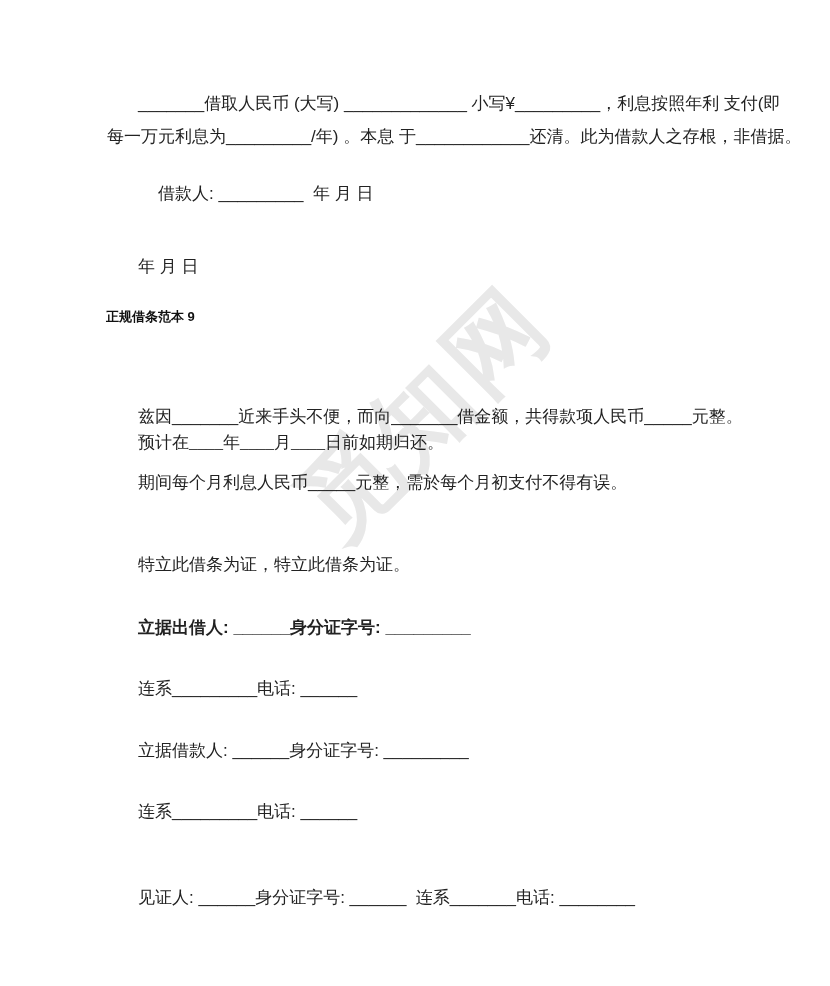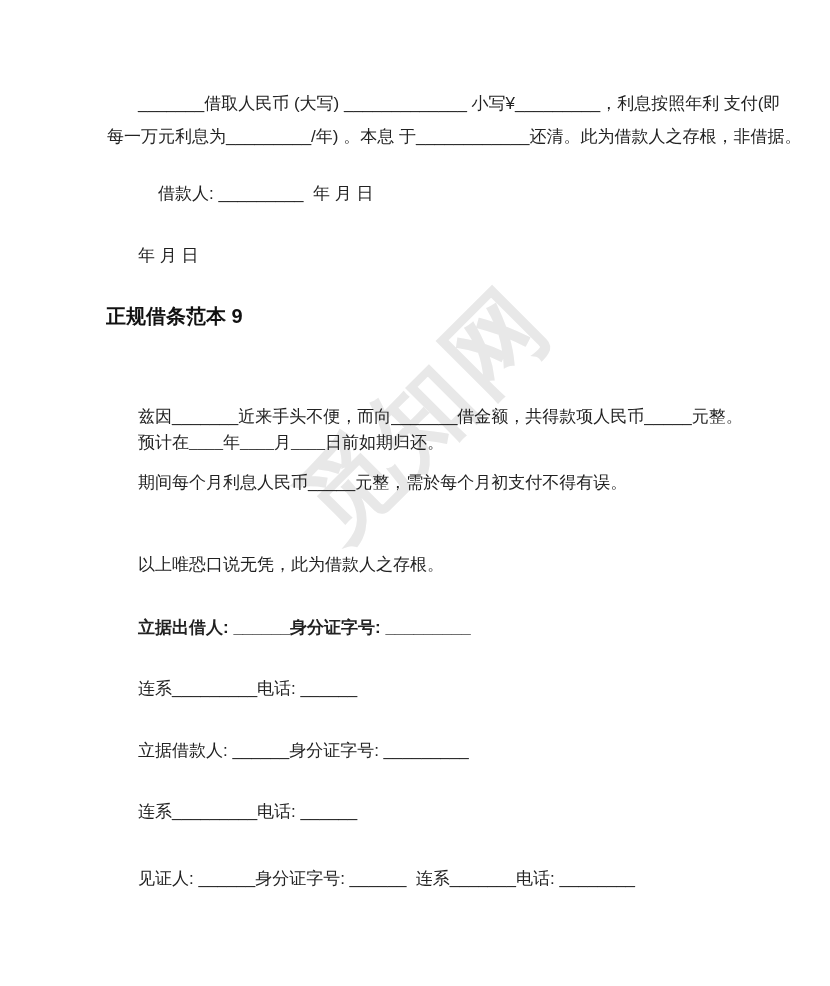--- a/index.html
+++ b/index.html
@@ -26,38 +26,38 @@
   .doc-line {
     position: absolute;
     font-size: 17px;
     line-height: 21px;
     color: #222222;
     white-space: pre;
     z-index: 1;
   }
   .doc-line.heading {
     font-weight: 700;
-    font-size: 20px;
+    font-size: 13px;
     color: #111111;
   }
 </style>
 </head>
 <body>
 
 <div class="page">
   <div class="watermark" style="left: 426px; top: 414px; font-size: 96px; letter-spacing: 6px; color: rgb(232, 232, 232); transform: translate(-50%, -50%) rotate(-45deg);">觅知网</div>
   <div id="doc-lines">
       <div class="doc-line" style="left: 138px; top: 93px;">_______借取人民币 (大写) _____________ 小写¥_________，利息按照年利 支付(即</div>
       <div class="doc-line" style="left: 107px; top: 126px;">每一万元利息为_________/年) 。本息 于____________还清。此为借款人之存根，非借据。</div>
       <div class="doc-line" style="left: 138px; top: 183px; margin-left: 20px;">借款人: _________  年 月 日</div>
-      <div class="doc-line" style="left: 138px; top: 245px;">年 月 日</div>
+      <div class="doc-line" style="left: 138px; top: 256px;">年 月 日</div>
       <div class="doc-line heading" style="left: 106px; top: 306px;">正规借条范本 9</div>
       <div class="doc-line" style="left: 138px; top: 370px; margin-top: 36px;">兹因_______近来手头不便，而向_______借金额，共得款项人民币_____元整。</div>
       <div class="doc-line" style="left: 138px; top: 432px; font-family: Liberation Serif, serif;">预计在____年____月____日前如期归还。</div>
       <div class="doc-line" style="left: 138px; top: 472px;">期间每个月利息人民币_____元整，需於每个月初支付不得有误。</div>
-      <div class="doc-line" style="left: 138px; top: 554px;">以上唯恐口说无凭，此为借款人之存根。</div>
+      <div class="doc-line" style="left: 138px; top: 554px;">特立此借条为证，特立此借条为证。</div>
       <div class="doc-line" style="left: 138px; top: 617px; font-weight: bold;">立据出借人: ______身分证字号: _________</div>
       <div class="doc-line" style="left: 138px; top: 678px;">连系_________电话: ______</div>
       <div class="doc-line" style="left: 138px; top: 740px;">立据借款人: ______身分证字号: _________</div>
       <div class="doc-line" style="left: 138px; top: 801px;">连系_________电话: ______</div>
-      <div class="doc-line" style="left: 138px; top: 868px;">见证人: ______身分证字号: ______  连系_______电话: ________</div>
+      <div class="doc-line" style="left: 138px; top: 887px;">见证人: ______身分证字号: ______  连系_______电话: ________</div>
     </div>
 </div>
 
 </body></html>

